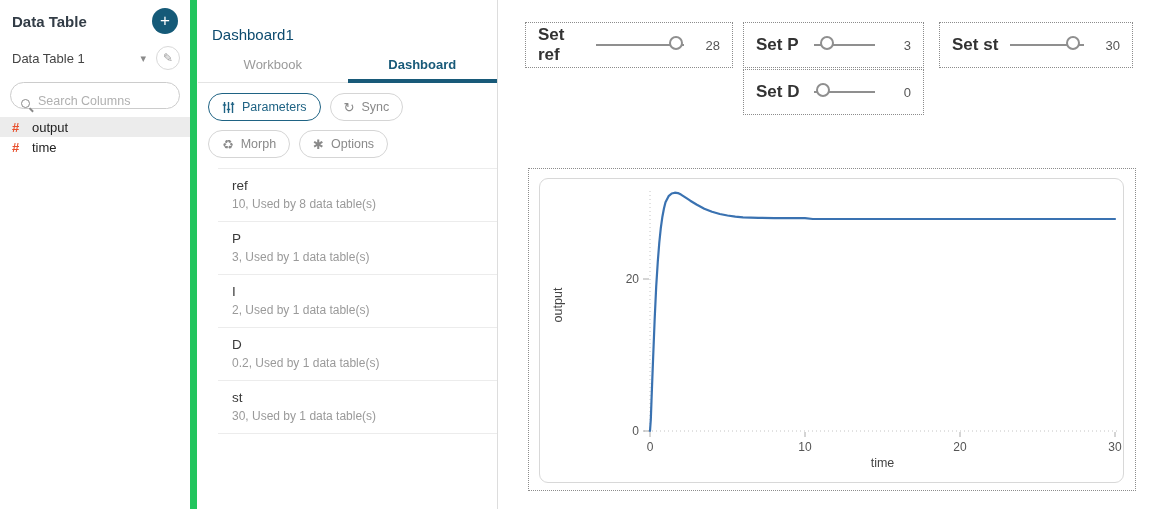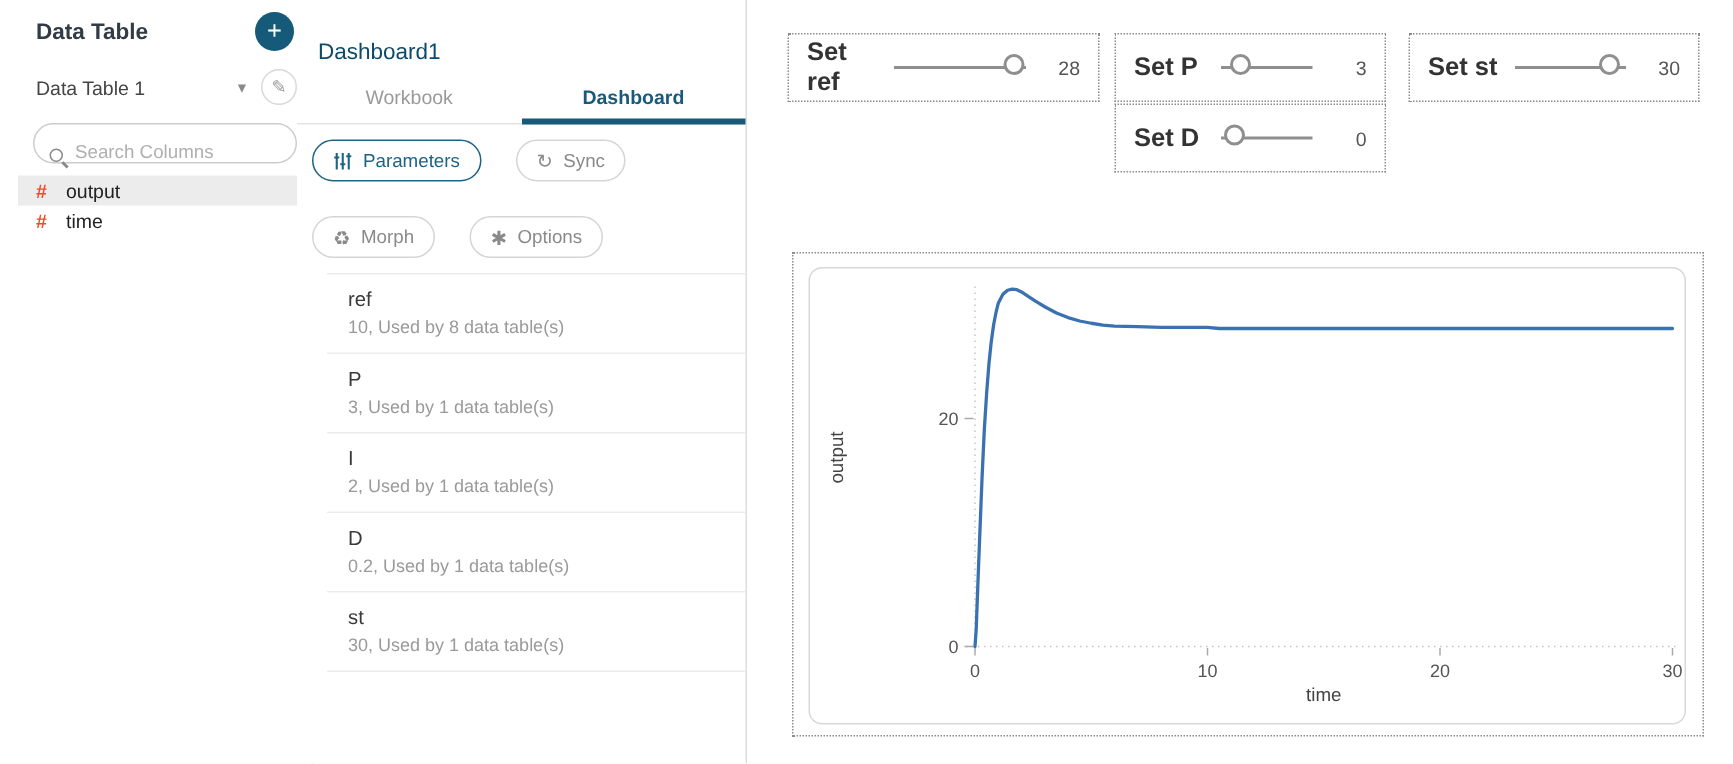--- a/index.html
+++ b/index.html
@@ -1,21 +1,21 @@
 <!DOCTYPE html>
 <html><head>
 <meta charset="utf-8">
 <style>
   * { box-sizing: border-box; margin: 0; padding: 0; }
   html,body { background:#fff; }
   body { font-family: "Liberation Sans", "DejaVu Sans", sans-serif; }
   .app { position:relative; width:1155px; height:509px; background:#fff; overflow:hidden; }
 
   
-  .sidebar { position:absolute; left:12px; top:0; width:197px; height:509px; border-right:1px solid #22c55e; background:#fff; }
+  .sidebar { position:absolute; left:0; top:0; width:197px; height:509px; border-right:7px solid #22c55e; background:#fff; }
   .sb-head { display:flex; align-items:center; justify-content:space-between; padding:8px 12px 6px 12px; }
   .sb-title { font-size:15px; font-weight:700; color:#323c46; }
   .add-btn { width:26px; height:26px; border-radius:50%; background:#155a78; color:#fff; border:none; font-size:17px; line-height:24px; text-align:center; cursor:pointer; padding:0; }
   .sb-select { display:flex; align-items:center; padding:6px 10px 6px 12px; }
   .sb-select .tbl-name { font-size:13px; color:#444; flex:1; }
   .caret { color:#8a8a8a; font-size:11px; margin-right:10px; }
   .edit-circle { width:24px; height:24px; border-radius:50%; border:1px solid #d9d9d9; color:#9a9a9a; font-size:12px; display:flex; align-items:center; justify-content:center; background:#fff; }
   .search-wrap { margin:6px 10px 8px 10px; height:27px; border:1px solid #ccc; border-radius:14px; display:flex; align-items:flex-end; padding:0 10px; }
   .mag { width:9px; height:9px; border:1.5px solid #8a8a8a; border-radius:50%; position:relative; flex:0 0 auto; }
   .mag::after { content:""; position:absolute; width:5px; height:1.5px; background:#8a8a8a; transform:rotate(45deg); left:7px; top:9px; }
@@ -25,21 +25,21 @@
   .col-row.sel { background:#ececec; }
   .hash { color:#e8502d; font-weight:700; width:20px; font-size:13px; }
 
   
   .panel { position:absolute; left:198px; top:0; width:300px; height:509px; border-right:1px solid #ddd; background:#fff; }
   .panel-title { font-size:15px; color:#0c4a6e; padding:26px 14px 8px 14px; }
   .tabs { display:flex; height:32px; border-bottom:1px solid #e4e4e4; }
   .tab { flex:1; text-align:center; font-size:13px; color:#9a9a9a; padding-top:6px; position:relative; cursor:pointer; }
   .tab.active { color:#185a79; font-weight:700; }
   .tab.active::after { content:""; position:absolute; left:0; right:0; bottom:-1px; height:4px; background:#185a79; }
-  .toolbar { padding:10px 10px 2px 10px; display:flex; flex-wrap:wrap; gap:23px; }
+  .toolbar { padding:10px 10px 2px 10px; display:flex; flex-wrap:wrap; gap:9px; }
   .tbtn { display:inline-flex; align-items:center; gap:7px; border:1px solid #d5d5d5; border-radius:15px; background:#fff; padding:6px 13px; font-size:12.5px; color:#8a8a8a; cursor:pointer; font-family:inherit; }
   .tbtn.primary { border:1px solid #1f6384; color:#1f6384; }
   .tbtn .gi { font-size:13px; line-height:1; }
   .param-list { margin-top:8px;margin-left:20px; }
   .param-item { padding:9px 14px 10px 14px; border-bottom:1px solid #ececec; cursor:pointer; }
   .param-item:first-child { border-top:1px solid #ececec; }
   .param-name { font-size:13.5px; color:#3a3a3a; margin-bottom:4px; }
   .param-detail { font-size:12px; color:#9a9a9a; }
 
   

